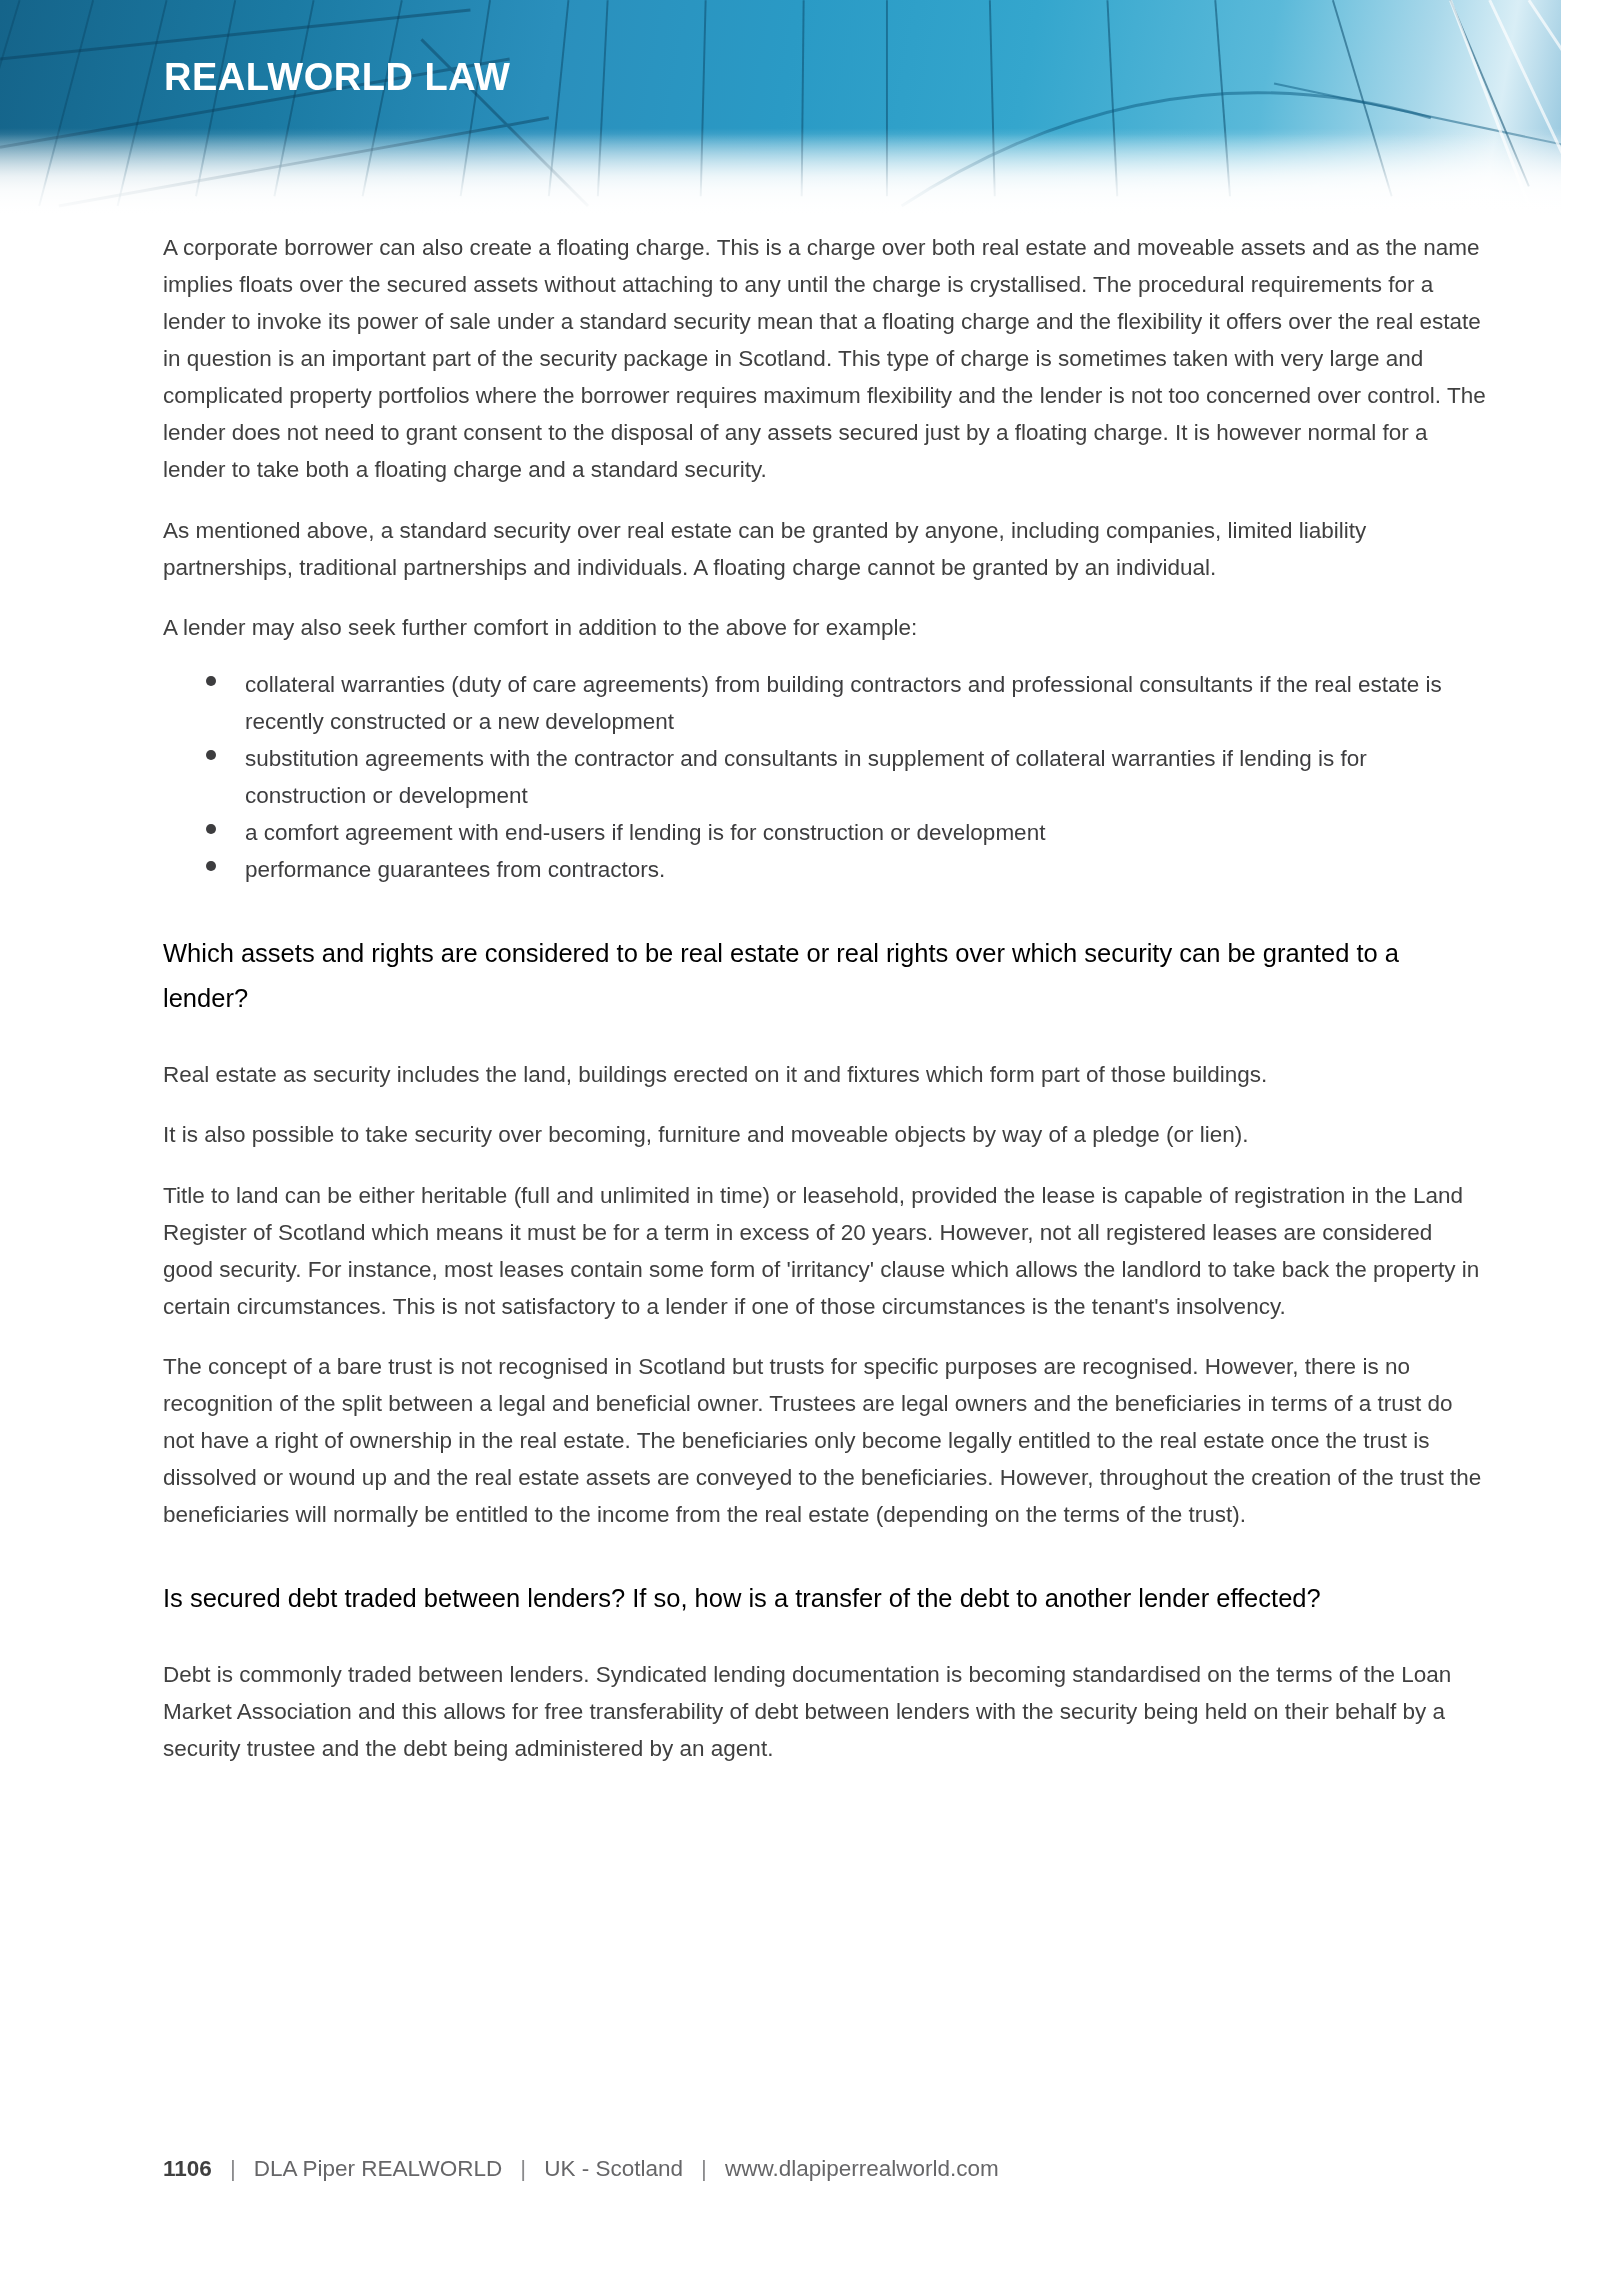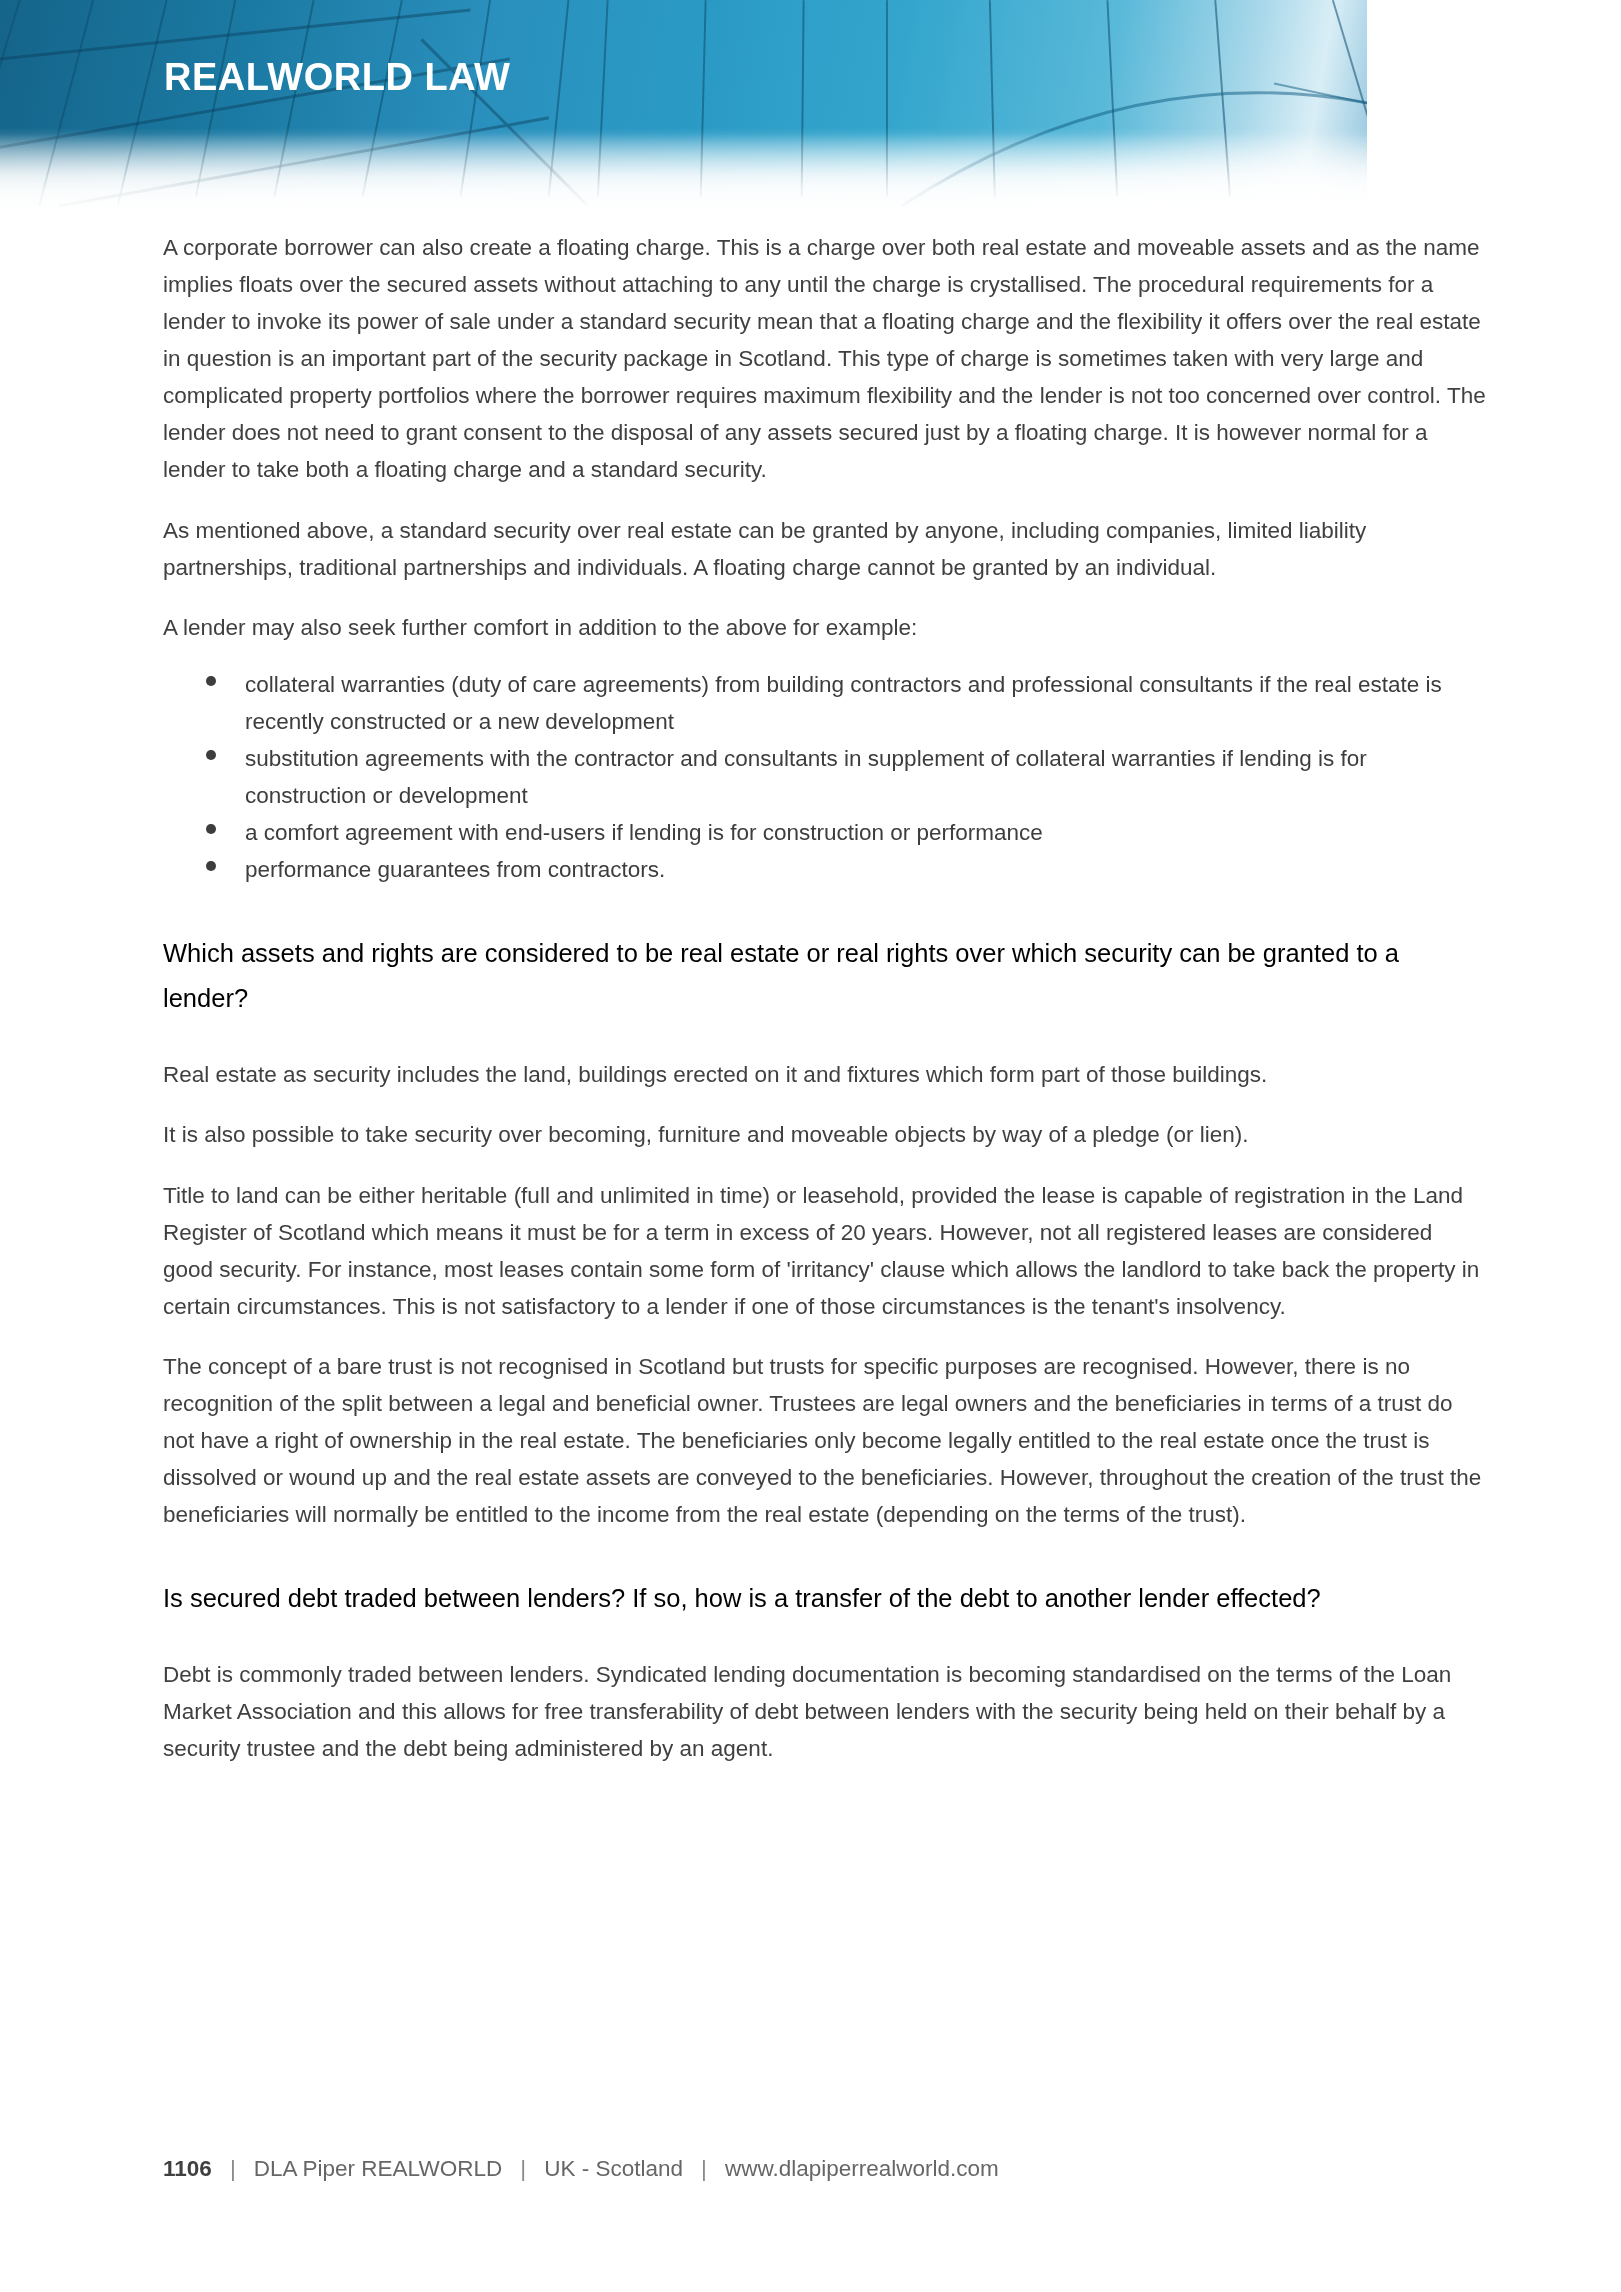--- a/index.html
+++ b/index.html
@@ -11,21 +11,21 @@
       width: 1621px;
       height: 2293px;
       position: relative;
       overflow: hidden;
       font-family: "Liberation Sans", sans-serif;
       color: #3d3d3f;
     }
     .banner {
       position: absolute;
       left: 0; top: 0;
-      width: 1367px;
+      width: 1561px;
       height: 216px;
       overflow: hidden;
       background:
         linear-gradient(to bottom, rgba(255,255,255,0) 0%, rgba(255,255,255,0) 62%, rgba(255,255,255,0.75) 82%, #ffffff 100%),
         linear-gradient(100deg, #15648a 0%, #1b7aa3 18%, #2a8fbc 35%, #2a9ac5 50%, #34a6cd 65%, #5ab9d9 80%, #a9d8ea 90%, #d9eef6 95%, #8fc3dc 100%);
     }
     .banner svg {
       position: absolute;
       left: 0; top: 0;
     }
@@ -154,21 +154,21 @@
     <li>
       <span class="bullet-dot"></span>
       <span>collateral warranties (duty of care agreements) from building contractors and professional consultants if the real estate is recently constructed or a new development</span>
     </li>
     <li>
       <span class="bullet-dot"></span>
       <span>substitution agreements with the contractor and consultants in supplement of collateral warranties if lending is for construction or development</span>
     </li>
     <li>
       <span class="bullet-dot"></span>
-      <span>a comfort agreement with end-users if lending is for construction or performance</span>
+      <span>a comfort agreement with end-users if lending is for construction or development</span>
     </li>
     <li>
       <span class="bullet-dot"></span>
       <span>performance guarantees from contractors.</span>
     </li>
   </ul>
 
   <h2 class="question">Which assets and rights are considered to be real estate or real rights over which security can be granted to a lender?</h2>
   <p class="body">Real estate as security includes the land, buildings erected on it and fixtures which form part of those buildings.</p>
   <p class="body">It is also possible to take security over becoming, furniture and moveable objects by way of a pledge (or lien).</p>

